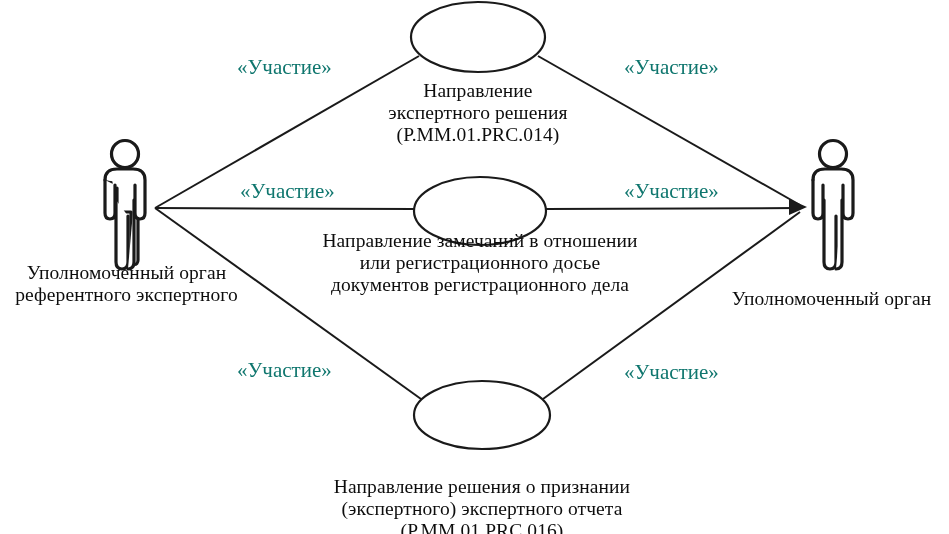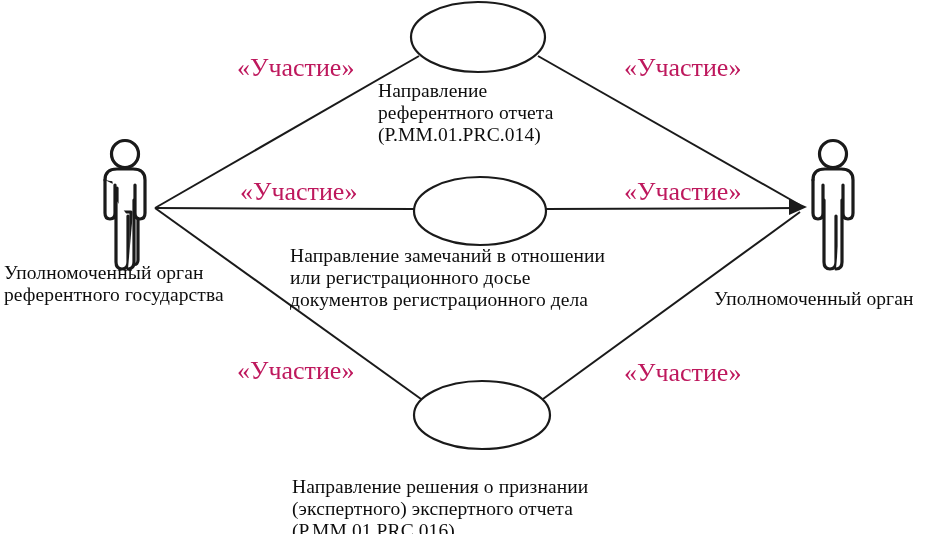--- a/index.html
+++ b/index.html
@@ -40,33 +40,33 @@
     stroke-width: 3.2;
     stroke-linejoin: round;
     stroke-linecap: round;
   }
   .arrow-head {
     fill: #1a1a1a;
     stroke: none;
   }
   .caption {
     position: absolute;
-    text-align: left;
+    text-align: center;
     color: #0d0d0d;
     font-family: "Liberation Serif", serif;
     font-size: 19.5px;
     line-height: 22px;
     white-space: nowrap;
     letter-spacing: 0.1px;
   }
   .stereotype {
     position: absolute;
-    color: #be185d;
+    color: #0f766e;
     font-family: "Liberation Serif", serif;
-    font-size: 26px;
+    font-size: 21px;
     line-height: 21px;
     white-space: nowrap;
   }
   .caption div,
   .stereotype div {
     white-space: nowrap;
   }
 </style>
 </head>
 <body>
@@ -124,39 +124,39 @@
       <path class="actor-shape" d="M 813 180 Q 813 169 825 169 L 841 169 Q 853 169 853 180 L 853 213 Q 853 219 848 219 Q 843 219 843 213 L 843 185"></path>
       <path class="actor-shape" d="M 813 180 L 813 213 Q 813 219 818 219 Q 823 219 823 213 L 823 185"></path>
       <path class="actor-shape" d="M 824 200 L 824 262 Q 824 269 830 269 Q 836 269 836 262 L 836 216"></path>
       <path class="actor-shape" d="M 842 200 L 842 262 Q 842 269 836 269"></path>
     </g>
 
   </svg>
 
   <div class="caption" style="left:378px; top:80px; width:200px;">
     <div>Направление</div>
-    <div>референтного отчета</div>
+    <div>экспертного решения</div>
     <div>(Р.ММ.01.PRC.014)</div>
   </div>
 
-  <div class="caption" style="left:290px; top:245px; width:380px;">
+  <div class="caption" style="left:290px; top:230px; width:380px;">
     <div>Направление замечаний в отношении</div>
     <div>или регистрационного досье</div>
     <div>документов регистрационного дела</div>
   </div>
 
   <div class="caption" style="left:292px; top:476px; width:380px;">
     <div>Направление решения о признании</div>
     <div>(экспертного) экспертного отчета</div>
     <div>(Р.ММ.01.PRC.016)</div>
   </div>
 
   <div class="caption" style="left:4px; top:262px; width:245px;">
     <div>Уполномоченный орган</div>
-    <div>референтного государства</div>
+    <div>референтного экспертного</div>
   </div>
 
   <div class="caption" style="left:714px; top:288px; width:235px;">
     <div>Уполномоченный орган</div>
   </div>
 
   <div class="stereotype" style="left:237px; top:57px;">«Участие»</div>
 
   <div class="stereotype" style="left:624px; top:57px;">«Участие»</div>
 

